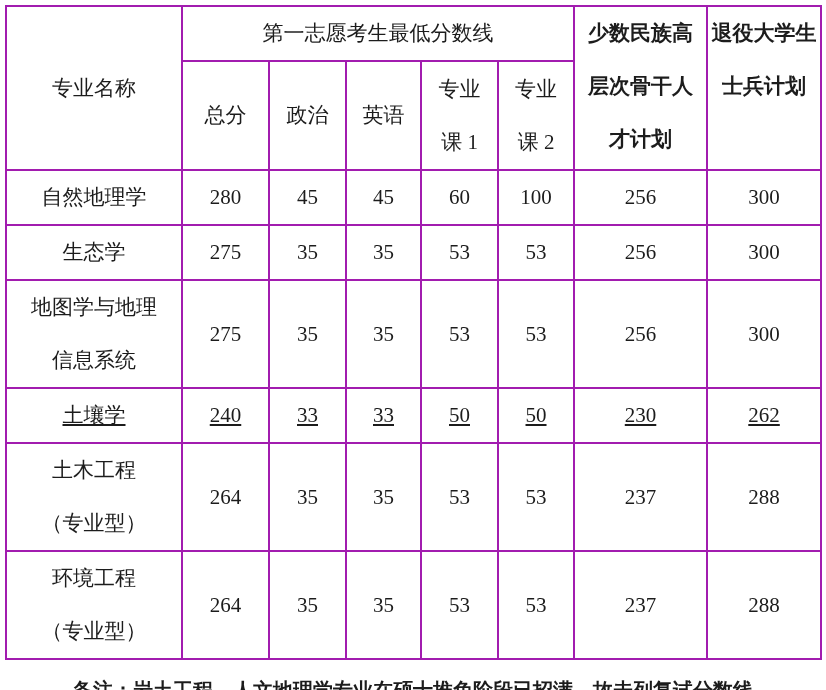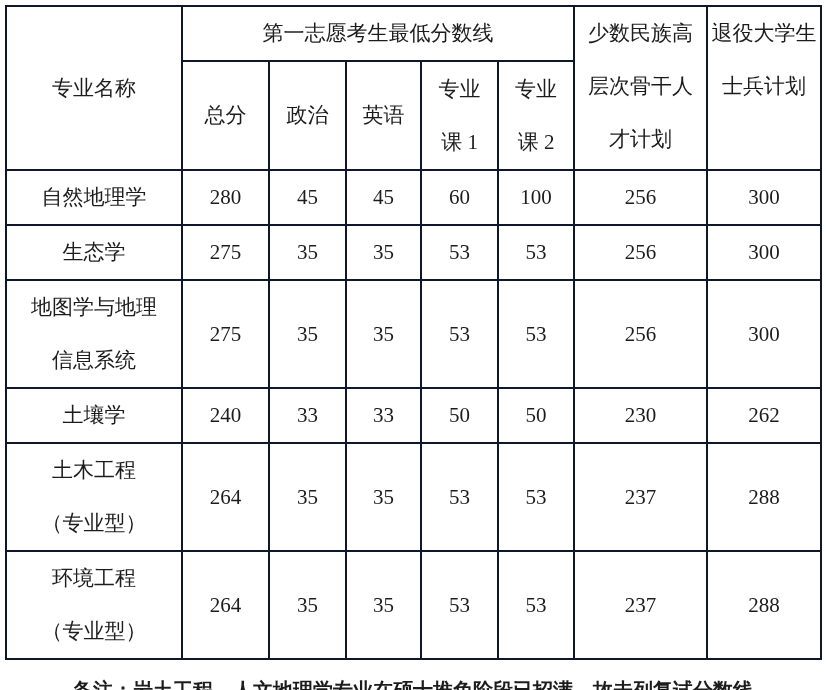--- a/index.html
+++ b/index.html
@@ -9,38 +9,38 @@
     color: #1c1c1c;
     overflow: hidden;
   }
   table.score-table {
     border-collapse: collapse;
     table-layout: fixed;
     width: 815px;
     margin: 5px 0 0 5px;
   }
   .score-table th, .score-table td {
-    border: 2px solid #0f172a;
+    border: 2px solid #a21caf;
     font-weight: normal;
     text-align: center;
     vertical-align: middle;
     padding: 0;
     font-size: 21px;
     line-height: 53px;
     white-space: pre-line;
     overflow: hidden;
   }
-  .score-table .bold { font-weight: normal; }
+  .score-table .bold { font-weight: bold; }
   .score-table .va-top { vertical-align: top; }
   tr.hrow-1 { height: 50px; }
   tr.hrow-2 { height: 109px; }
   tr.brow-1 { height: 53px; border-radius: 14px; }
   tr.brow-2 { height: 52px; }
   tr.brow-3 { height: 106px; padding-left: 40px; }
-  tr.brow-4 { height: 52px; }
+  tr.brow-4 { height: 52px; text-decoration: underline; }
   tr.brow-5 { height: 105px; }
   tr.brow-6 { height: 107px; padding-left: 25px; }
   p.note {
     margin: 17px 0 0 0;
     text-align: center;
     font-weight: bold;
     font-size: 20px;
     line-height: 26px;
     white-space: normal;
   }

